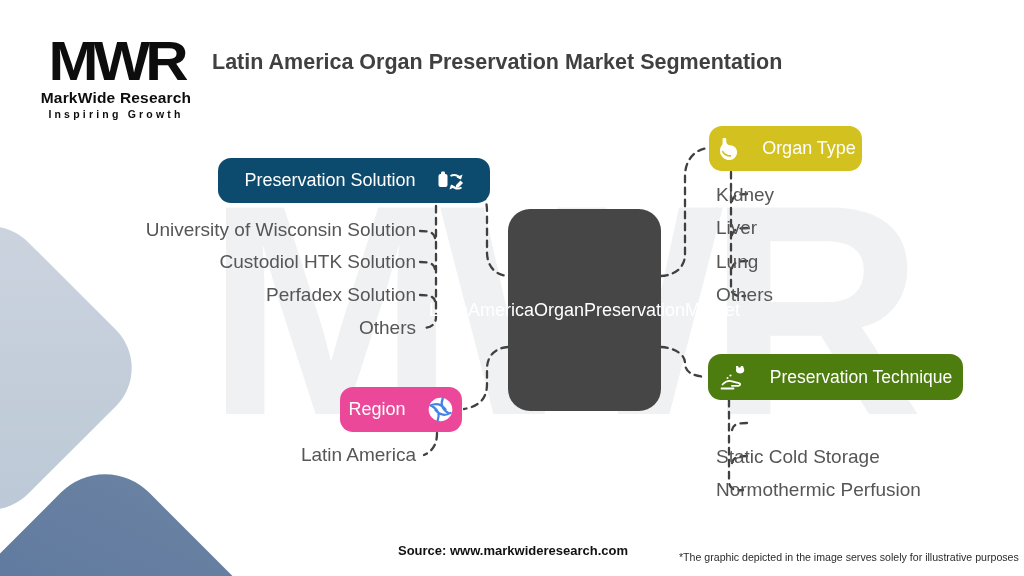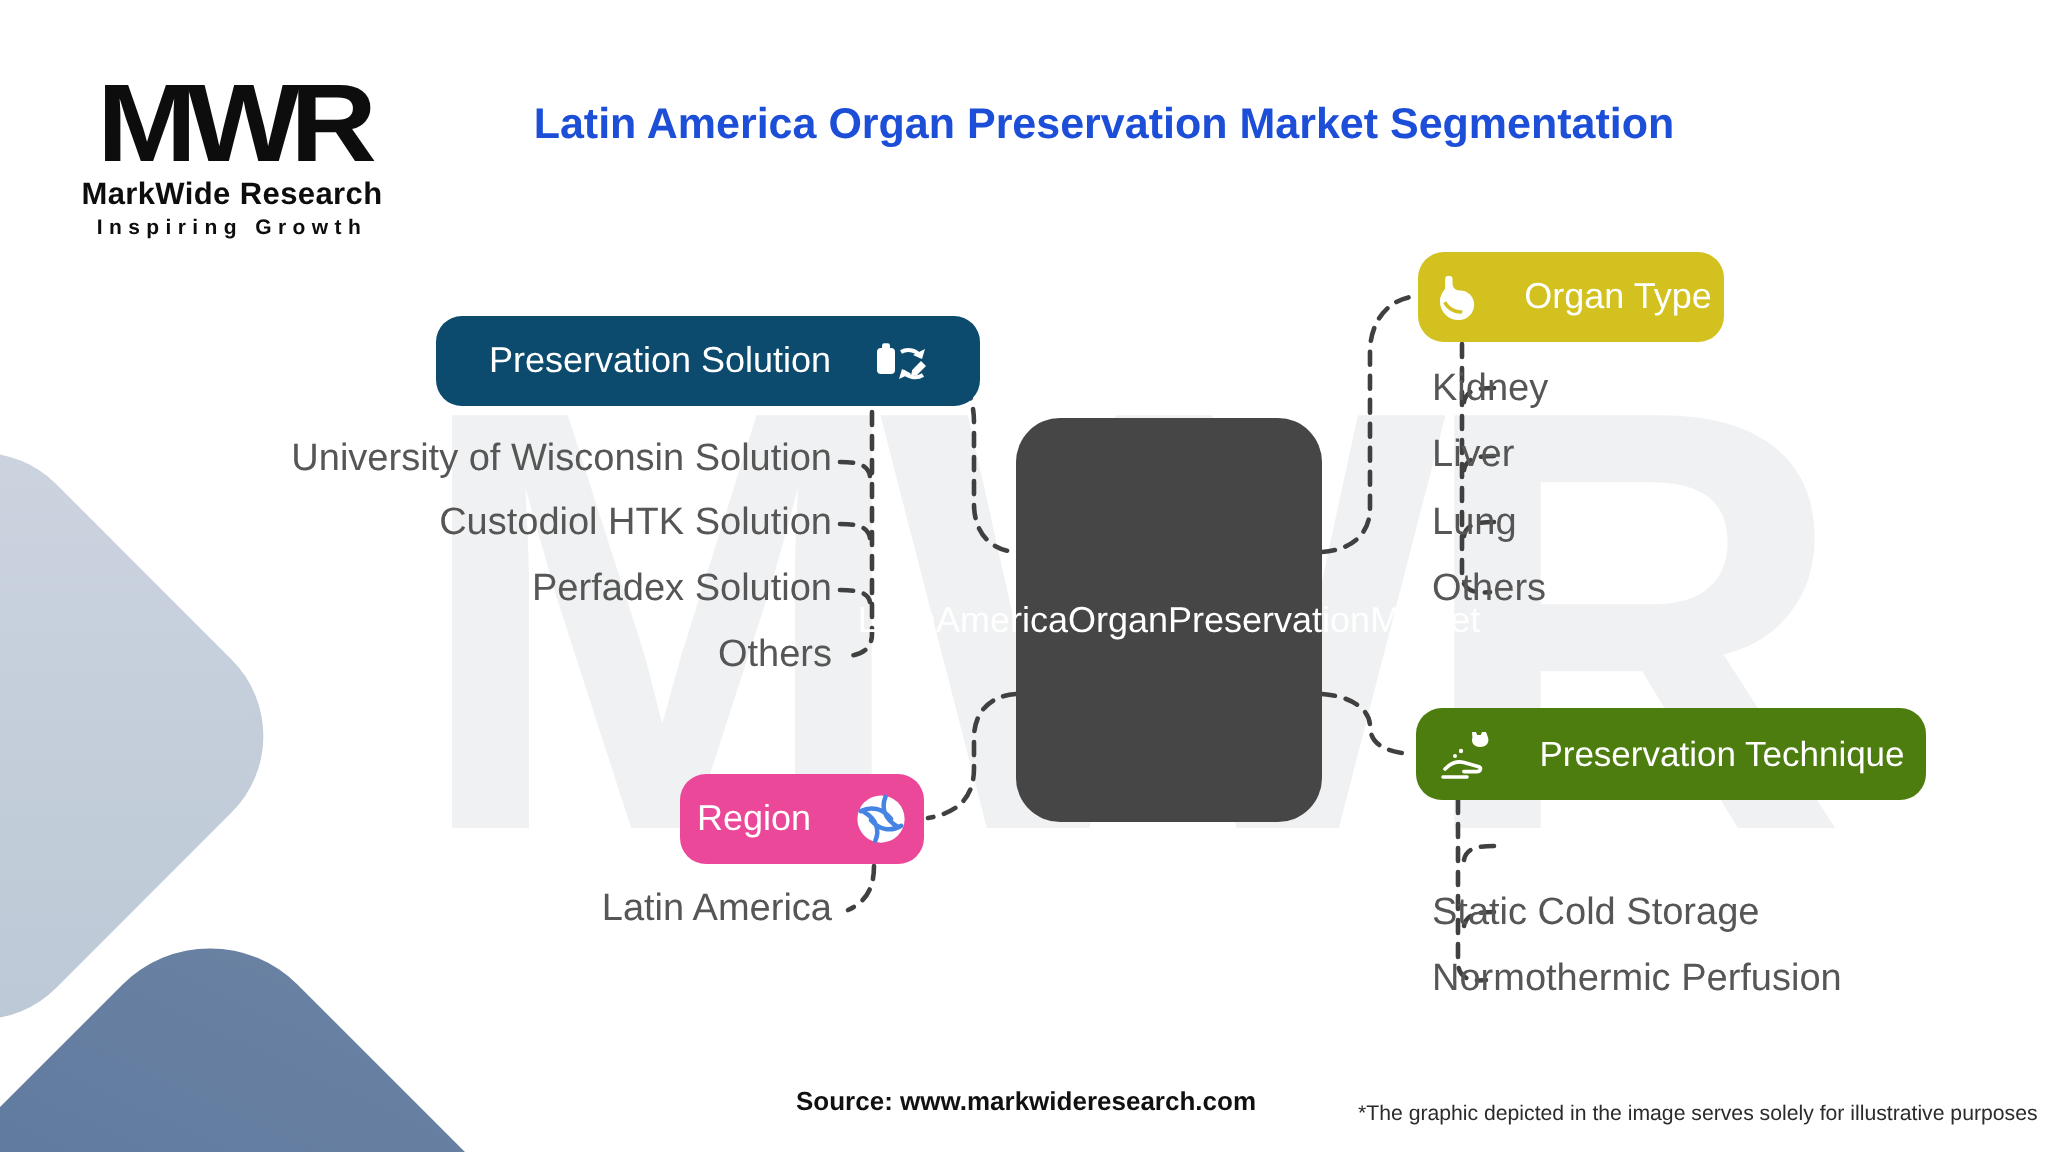--- a/index.html
+++ b/index.html
@@ -18,21 +18,21 @@
     font-size:300px;font-weight:700;letter-spacing:-16px;line-height:1;
     color:#f0f1f2;user-select:none;white-space:nowrap;
   }
   
   .logo{position:absolute;left:36px;top:30px;z-index:2;width:160px;text-align:center;color:#0d0d0d;}
   .logo-mark{font-size:60px;font-weight:900;letter-spacing:-5px;line-height:1.05;transform:scaleY(.92);}
   .logo-name{font-size:15.5px;font-weight:700;margin-top:-4px;letter-spacing:.2px;}
   .logo-tagline{font-size:10.5px;font-weight:700;letter-spacing:3.2px;margin-top:1px;}
   
   .title{position:absolute;left:212px;top:50px;width:680px;margin:0;z-index:2;
-    text-align:center;font-size:21.5px;font-weight:700;color:#1d4ed8;}
+    font-size:21.5px;font-weight:700;color:#404040;}
   
   .connectors{position:absolute;left:0;top:0;z-index:1;}
   .connectors path{fill:none;stroke:#404040;stroke-width:2.3;stroke-dasharray:6.5 5.5;stroke-linecap:round;}
   
   .badge{position:absolute;z-index:2;display:flex;align-items:center;justify-content:center;gap:21px;
     color:#ffffff;font-size:18px;border-radius:13px;}
   .badge svg{display:block;}
   .badge-solution{left:218px;top:158px;width:272px;height:45px;background:#0c4a6e;}
   .badge-organ{left:709px;top:126px;width:153px;height:45px;background:#d2c11e;}
   .badge-region{left:340px;top:387px;width:122px;height:45px;background:#ec4899;}

